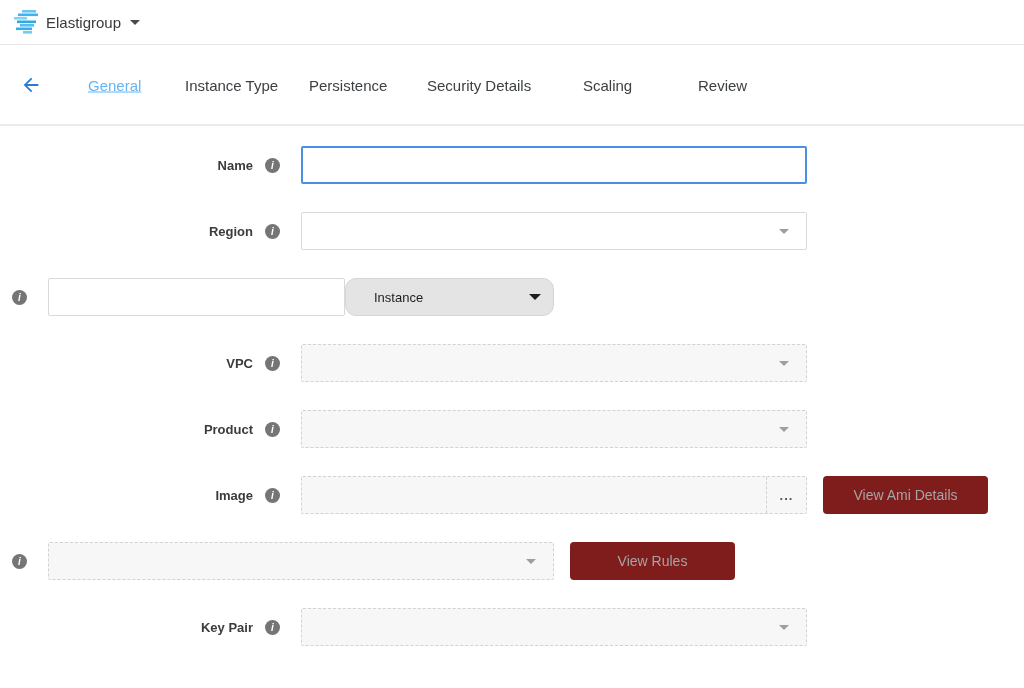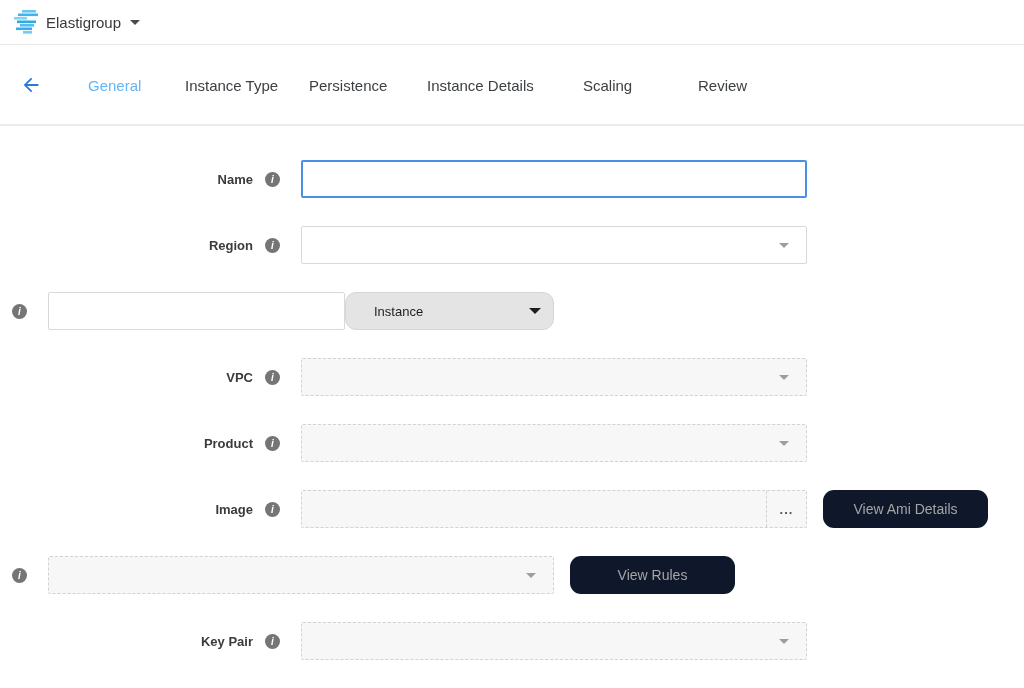--- a/index.html
+++ b/index.html
@@ -15,25 +15,25 @@
     border-right:5px solid transparent; border-top:5px solid #9e9e9e; }
   .caret.dark-sm { border-top-color:#4a4a4a; margin-left:9px; }
 
   
   .tabbar { position:relative; height:81px; border-bottom:2px solid #ebebeb; }
   .back-btn { position:absolute; left:20px; top:29px; width:22px; height:22px;
     cursor:pointer; }
   .tab { position:absolute; top:50%; transform:translateY(-50%); font-size:15px;
     color:#3d4043; cursor:pointer; white-space:nowrap; }
   .tab.active { color:#64b5f6; }
-  .tab-0 { left:88px; } .tab-1 { left:185px; } .tab-2 { left:309px; }
+  .tab-0 { left:88px;text-decoration:underline; } .tab-1 { left:185px; } .tab-2 { left:309px; }
   .tab-3 { left:427px; } .tab-4 { left:583px; } .tab-5 { left:698px; }
 
   
-  .form { padding-top:34px; }
+  .form { padding-top:20px; }
   .row { display:flex; align-items:center; height:38px; margin-bottom:28px; }
   .flabel { width:253px; text-align:right; font-size:13px; font-weight:bold;
     color:#3b3b3b; }
   .info { width:15px; height:15px; margin-left:12px; border-radius:50%;
     background:#757575; color:#fff; font-size:10px; font-weight:bold;
     display:flex; align-items:center; justify-content:center; flex:0 0 15px;
     font-style:normal; cursor:pointer; }
   .control { margin-left:21px; width:506px; height:38px; position:relative;
     display:flex; }
   .side { margin-left:16px; width:165px; height:38px; }
@@ -57,22 +57,22 @@
     border-left-width:6px; border-right-width:6px; position:absolute;
     right:12px; top:50%; margin-top:-3px; }
 
   .file { flex:1; display:flex; background:#f7f7f7; border:1px dashed #d2d2d2;
     border-radius:2px; }
   .file-main { flex:1; }
   .file-browse { width:40px; border-left:1px dashed #d2d2d2; display:flex;
     align-items:center; justify-content:center; color:#555; font-size:13px;
     letter-spacing:1px; font-weight:bold; }
 
-  .btn { width:100%; height:100%; background:#0f172a; border:none;
-    border-radius:11px; color:#a5a5a5; font-size:14px;
+  .btn { width:100%; height:100%; background:#7f1d1d; border:none;
+    border-radius:4px; color:#a5a5a5; font-size:14px;
     font-family:"Liberation Sans", sans-serif; }
 </style>
 </head>
 <body>
 
 <div class="topbar">
   <div class="brand">
     <svg width="28" height="26" viewBox="0 0 28 26">
       <rect x="8" y="1" width="14" height="2.6" fill="#6ac6f0"></rect>
       <rect x="4" y="4.5" width="20" height="2.6" fill="#3fb3ec"></rect>
@@ -87,21 +87,21 @@
   </div>
 </div>
 
 <div class="tabbar">
   <svg class="back-btn" viewBox="0 0 24 24">
     <path d="M20 11H7.83l5.59-5.59L12 4l-8 8 8 8 1.41-1.41L7.83 13H20v-2z" fill="#2b7bd6"></path>
   </svg>
   <span class="tab tab-0 active">General</span>
   <span class="tab tab-1">Instance Type</span>
   <span class="tab tab-2">Persistence</span>
-  <span class="tab tab-3">Instance Details</span>
+  <span class="tab tab-3">Security Details</span>
   <span class="tab tab-4">Scaling</span>
   <span class="tab tab-5">Review</span>
 </div>
 
 <div class="form">
 
   <div class="row">
     <span class="flabel">Name</span>
     <span class="info">
         <i>i</i>

